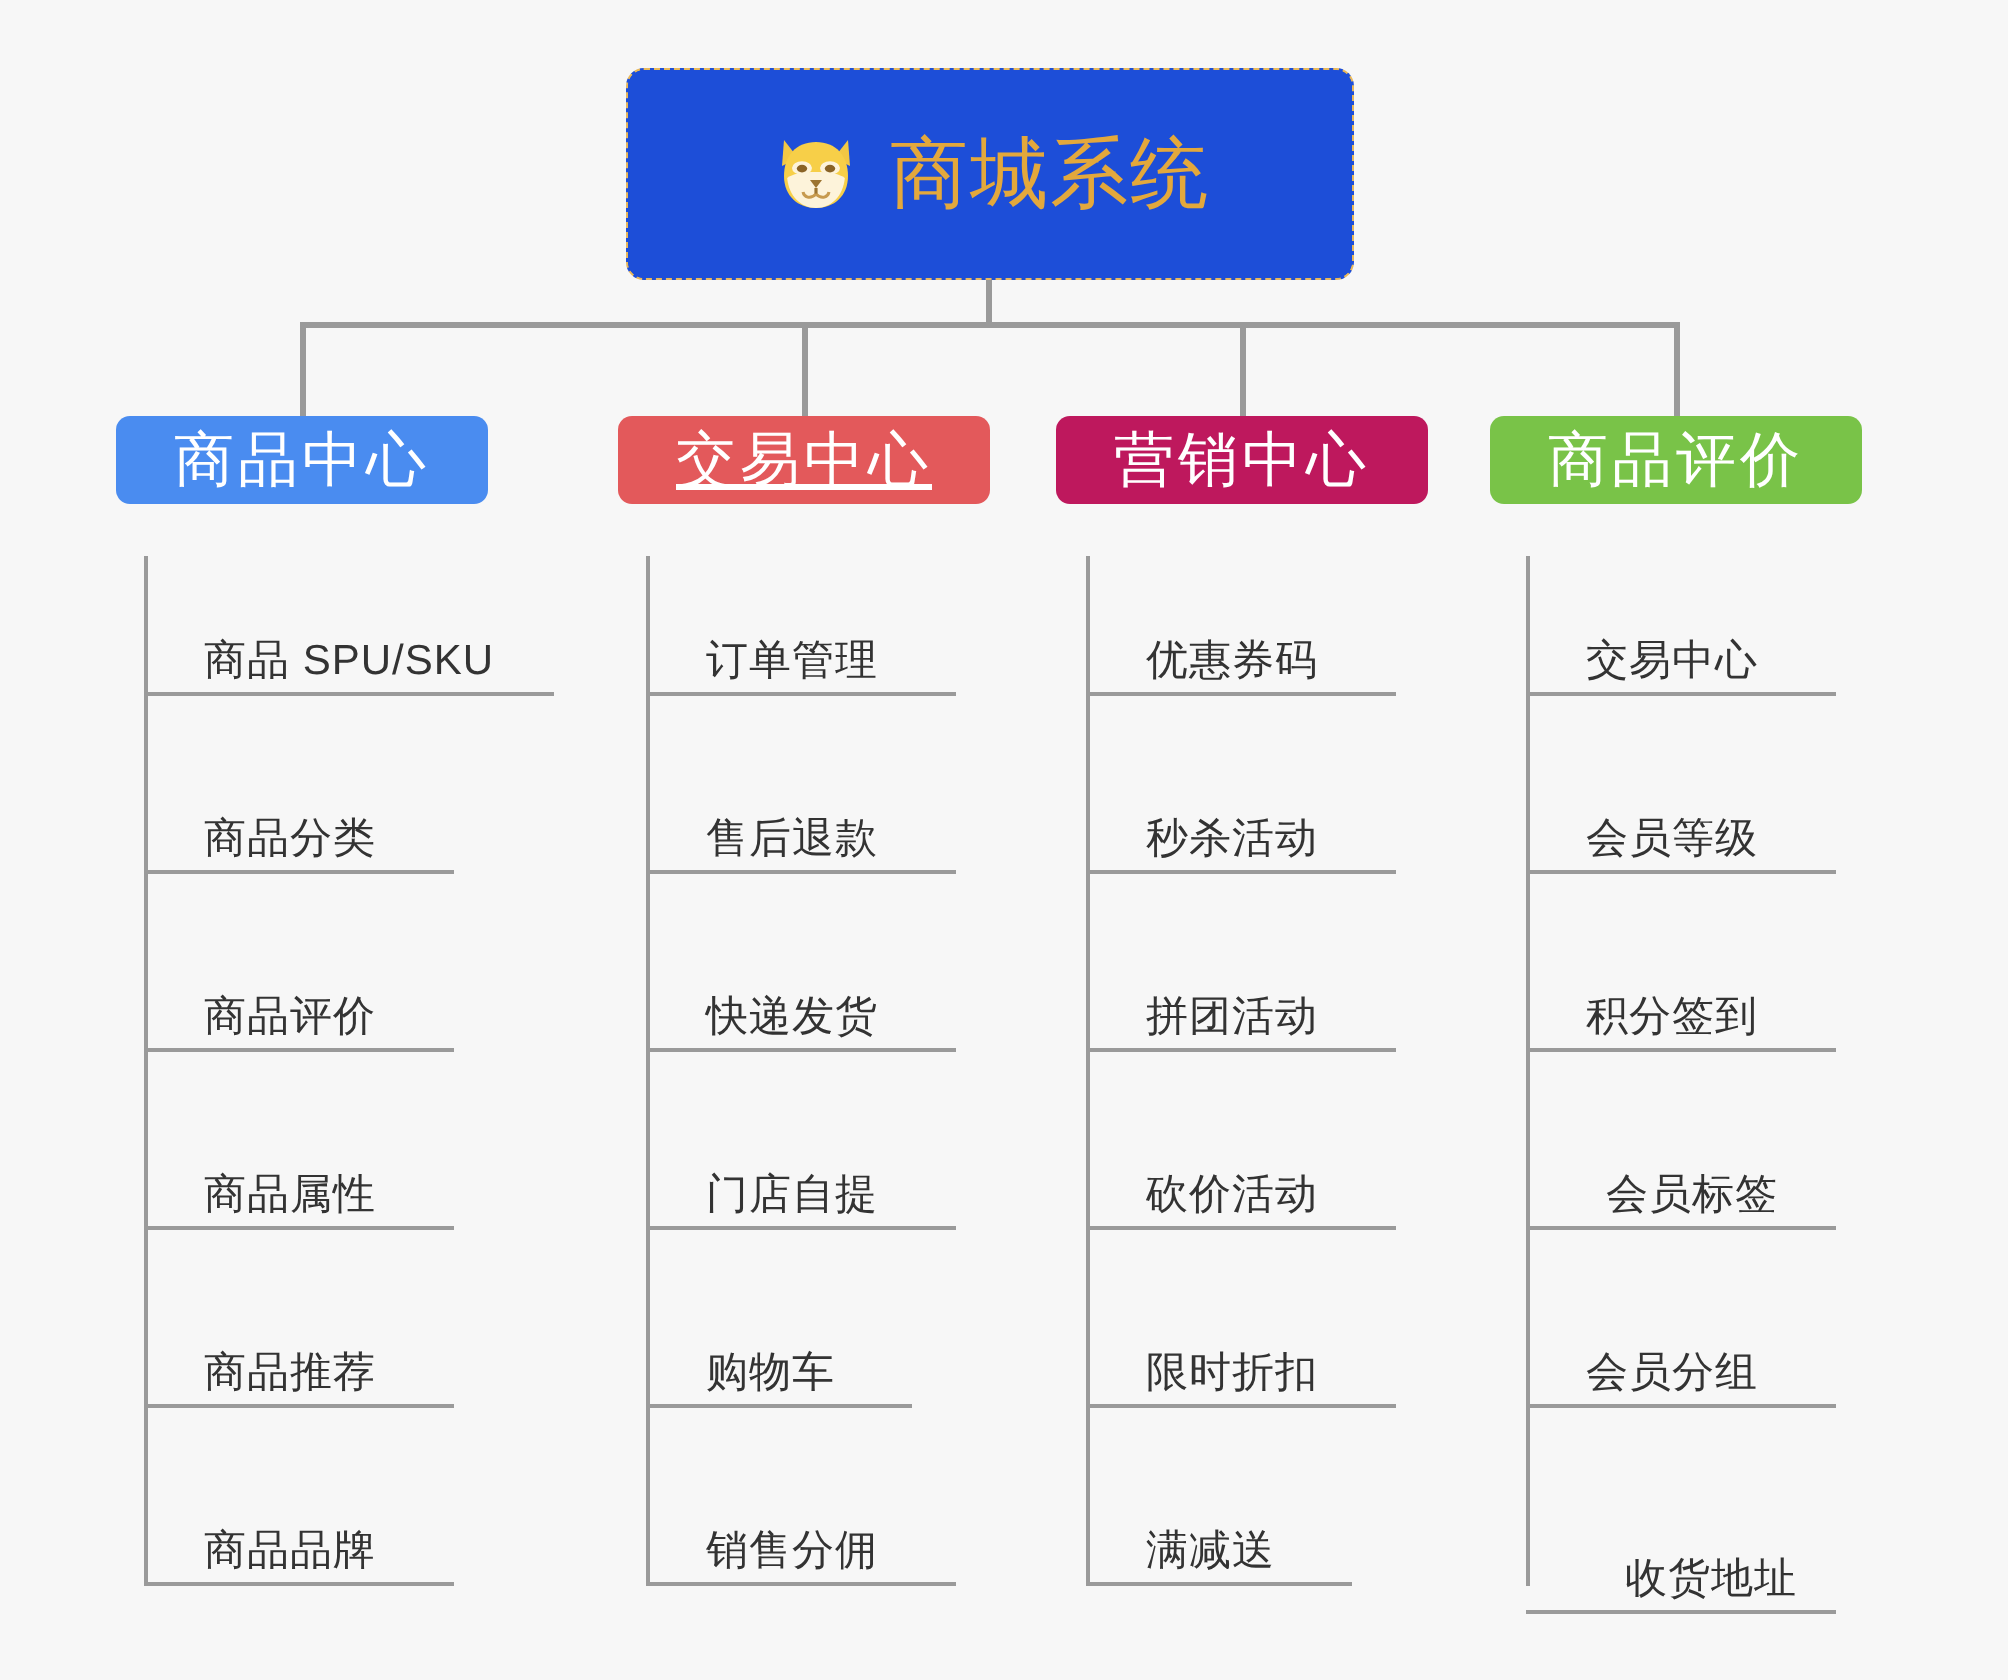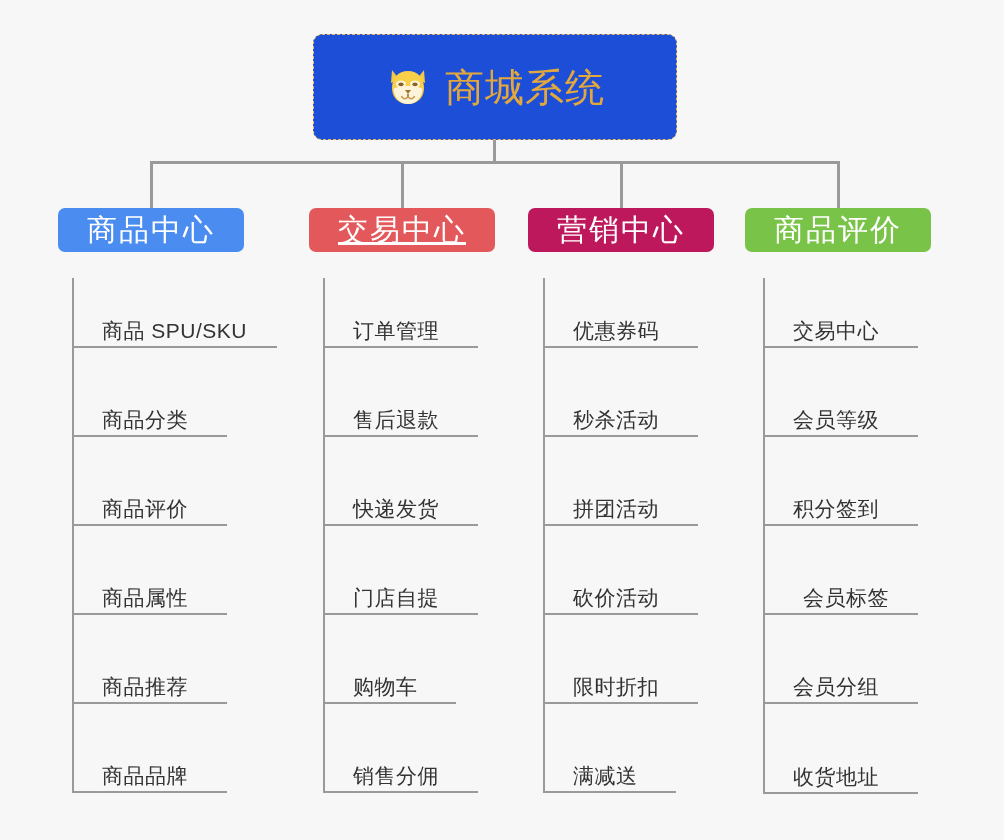--- a/index.html
+++ b/index.html
@@ -224,19 +224,19 @@
         </div>
         <div class="leaf" style="left: 763px; top: 274px; width: 155px;">
           <span class="leaf-label">积分签到</span>
         </div>
         <div class="leaf" style="left: 763px; top: 363px; width: 155px; padding-left: 40px;">
           <span class="leaf-label">会员标签</span>
         </div>
         <div class="leaf" style="left: 763px; top: 452px; width: 155px;">
           <span class="leaf-label">会员分组</span>
         </div>
-        <div class="leaf" style="left: 763px; top: 542px; width: 155px;">
+        <div class="leaf" style="left: 763px; top: 555px; width: 155px; justify-content: center;">
           <span class="leaf-label">收货地址</span>
         </div>
       </div>
     </div>
 
 </div>
 
 </body></html>

